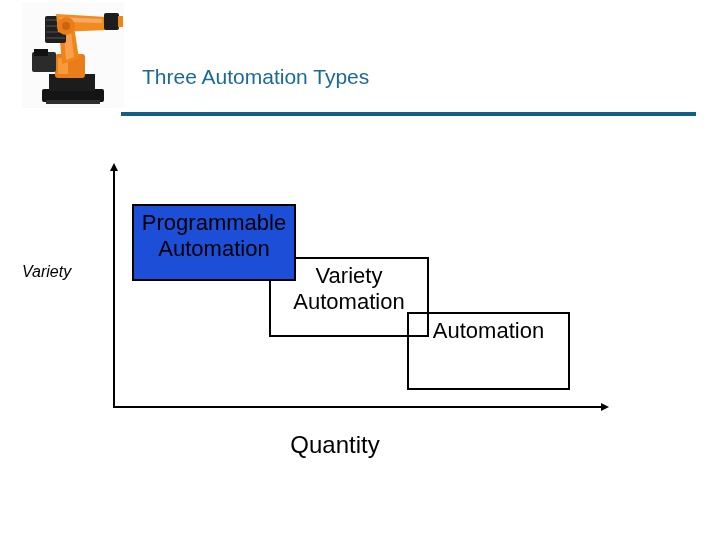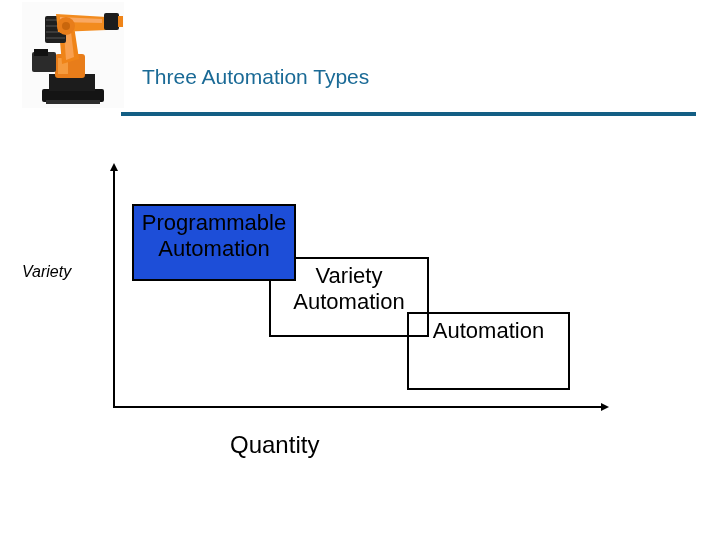--- a/index.html
+++ b/index.html
@@ -32,21 +32,21 @@
     left: 110px; top: 163px; width: 0; height: 0;
     border-left: 4px solid transparent; border-right: 4px solid transparent;
     border-bottom: 8px solid #000;
   }
   .x-axis-arrow {
     left: 601px; top: 403px; width: 0; height: 0;
     border-top: 4px solid transparent; border-bottom: 4px solid transparent;
     border-left: 8px solid #000;
   }
   .y-axis-label { left: 22px; top: 258px; font-size: 16px; line-height: 28px; font-style: italic; }
-  .x-axis-label { left: 230px; top: 431px; width: 210px; text-align: left; font-size: 24px; line-height: 28px; }
+  .x-axis-label { left: 230px; top: 431px; width: 210px; text-align: center; font-size: 24px; line-height: 28px; }
 
   
   .step-box {
     position: absolute; box-sizing: border-box;
     border: 2px solid #000;
     text-align: center;
     font-size: 22px; line-height: 26px;
     padding-top: 4px;
     background: transparent;
   }

